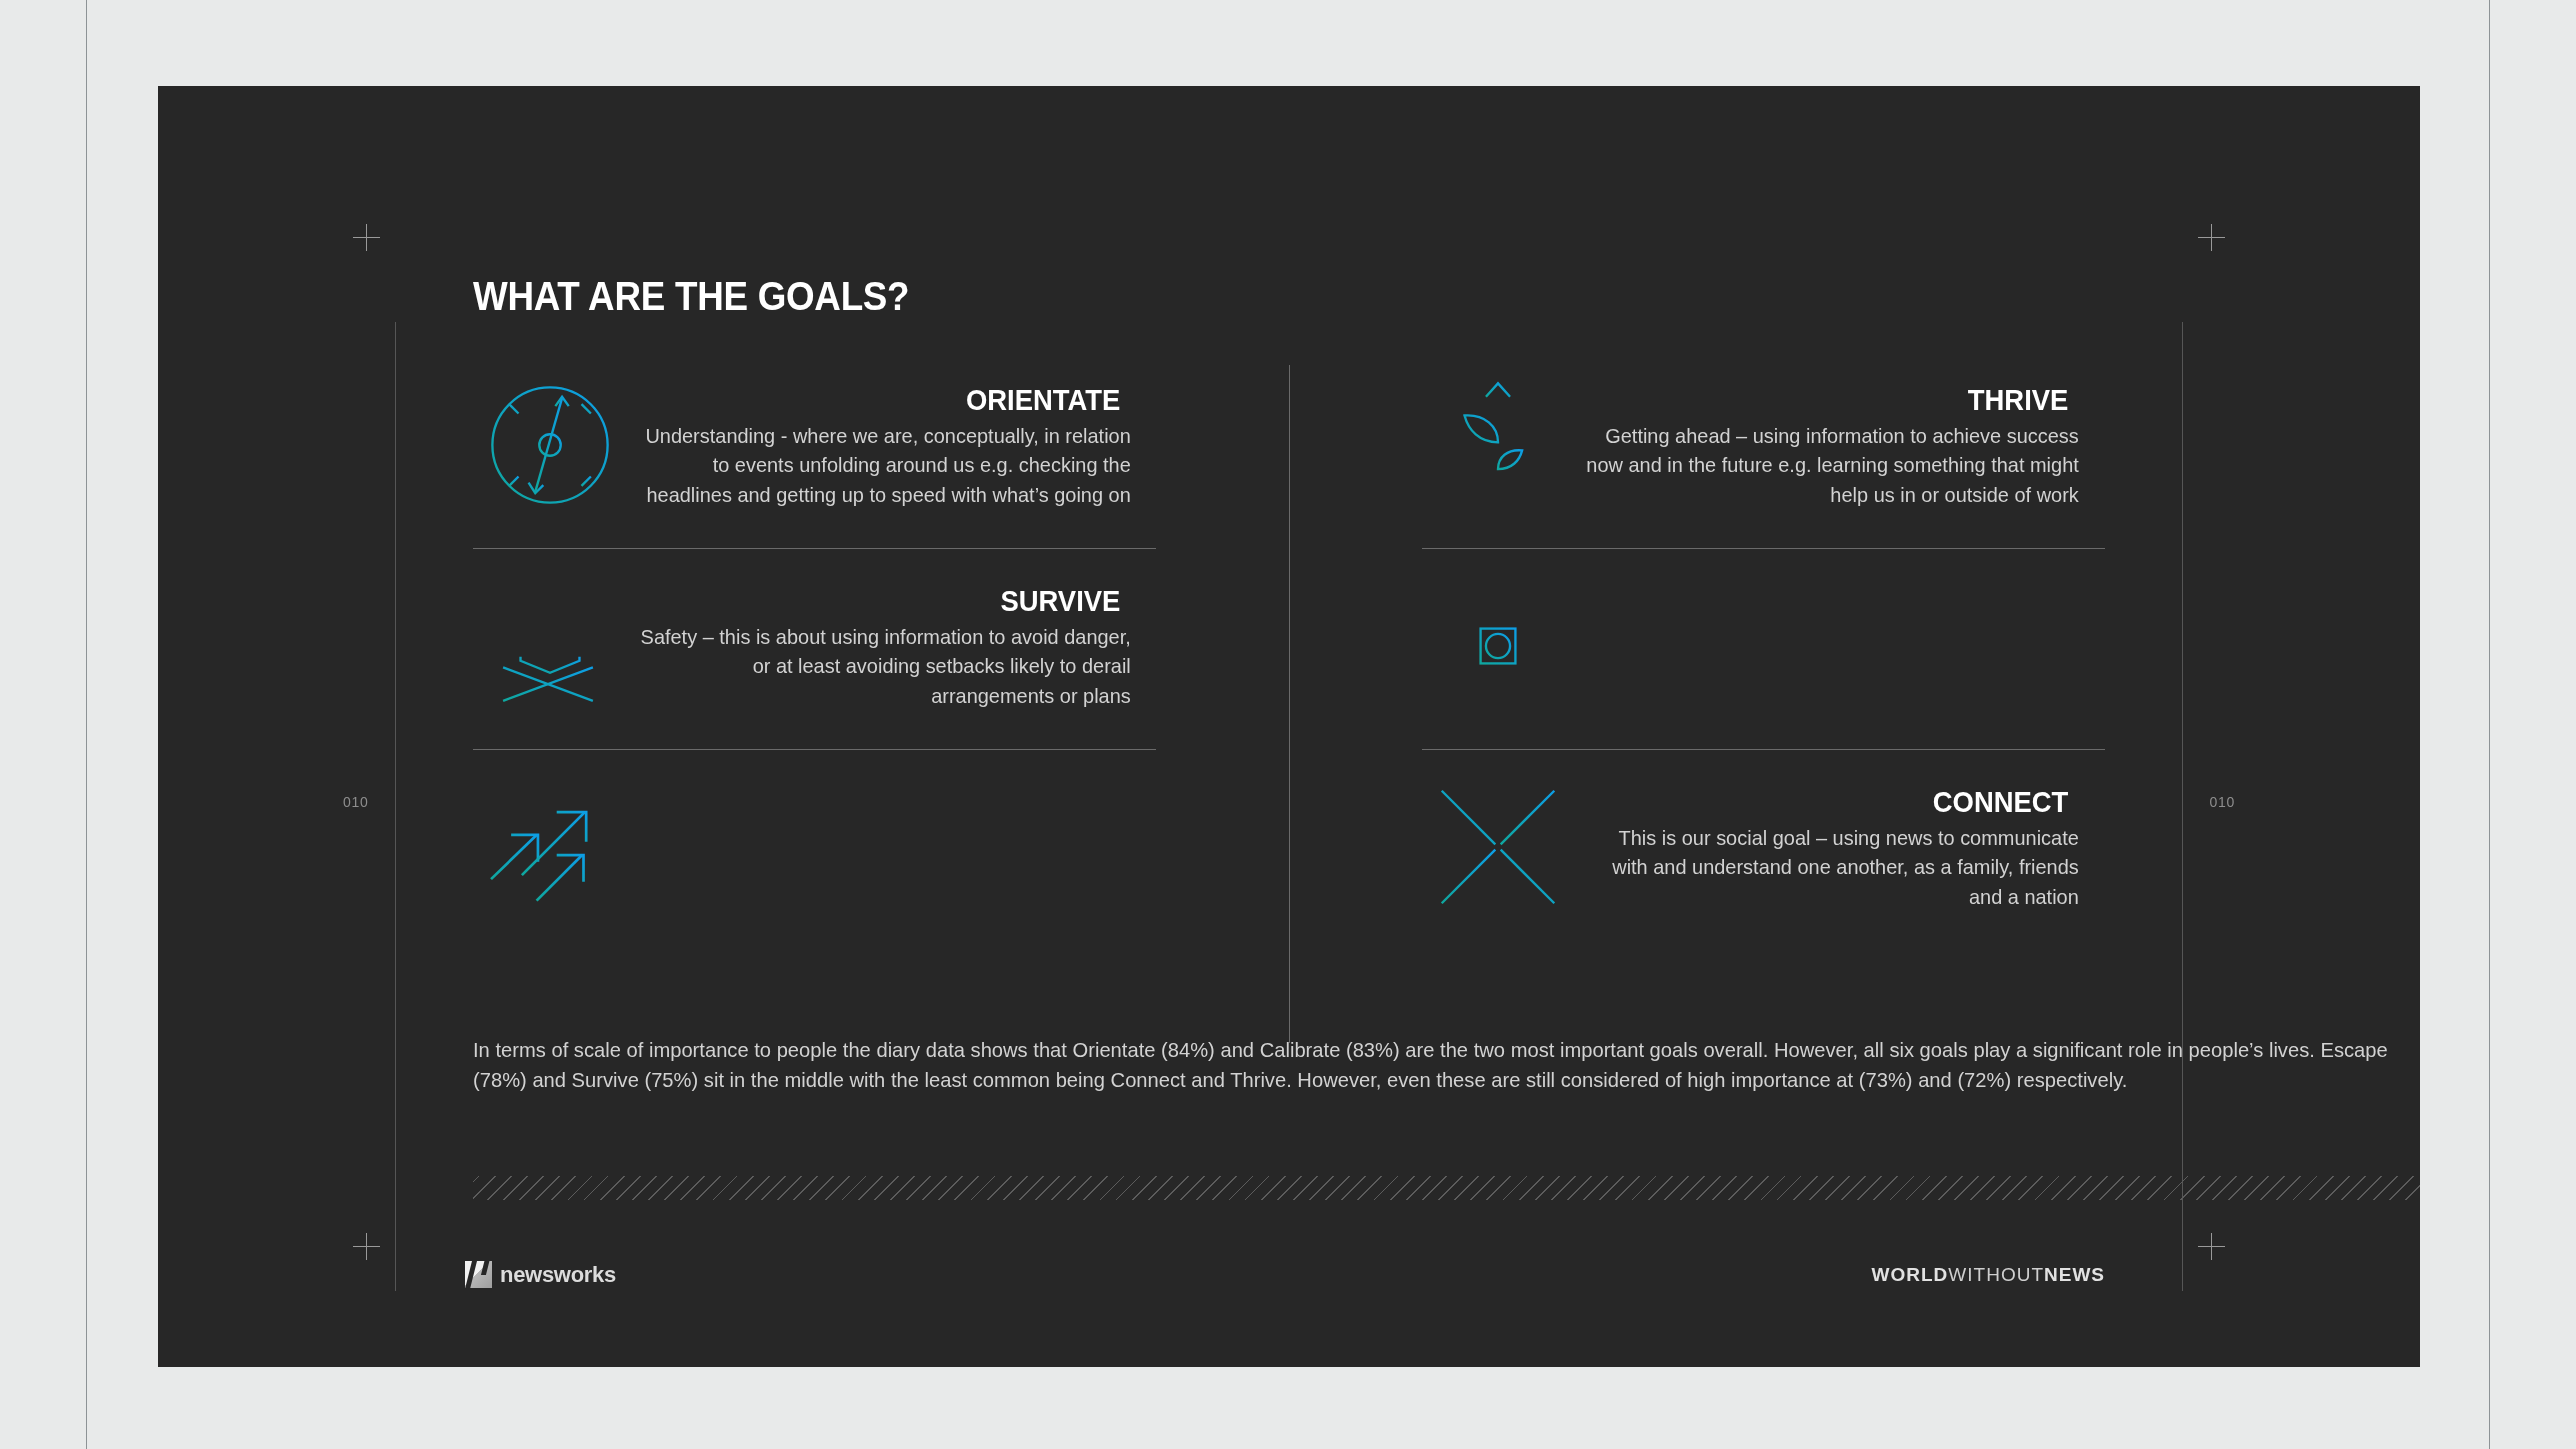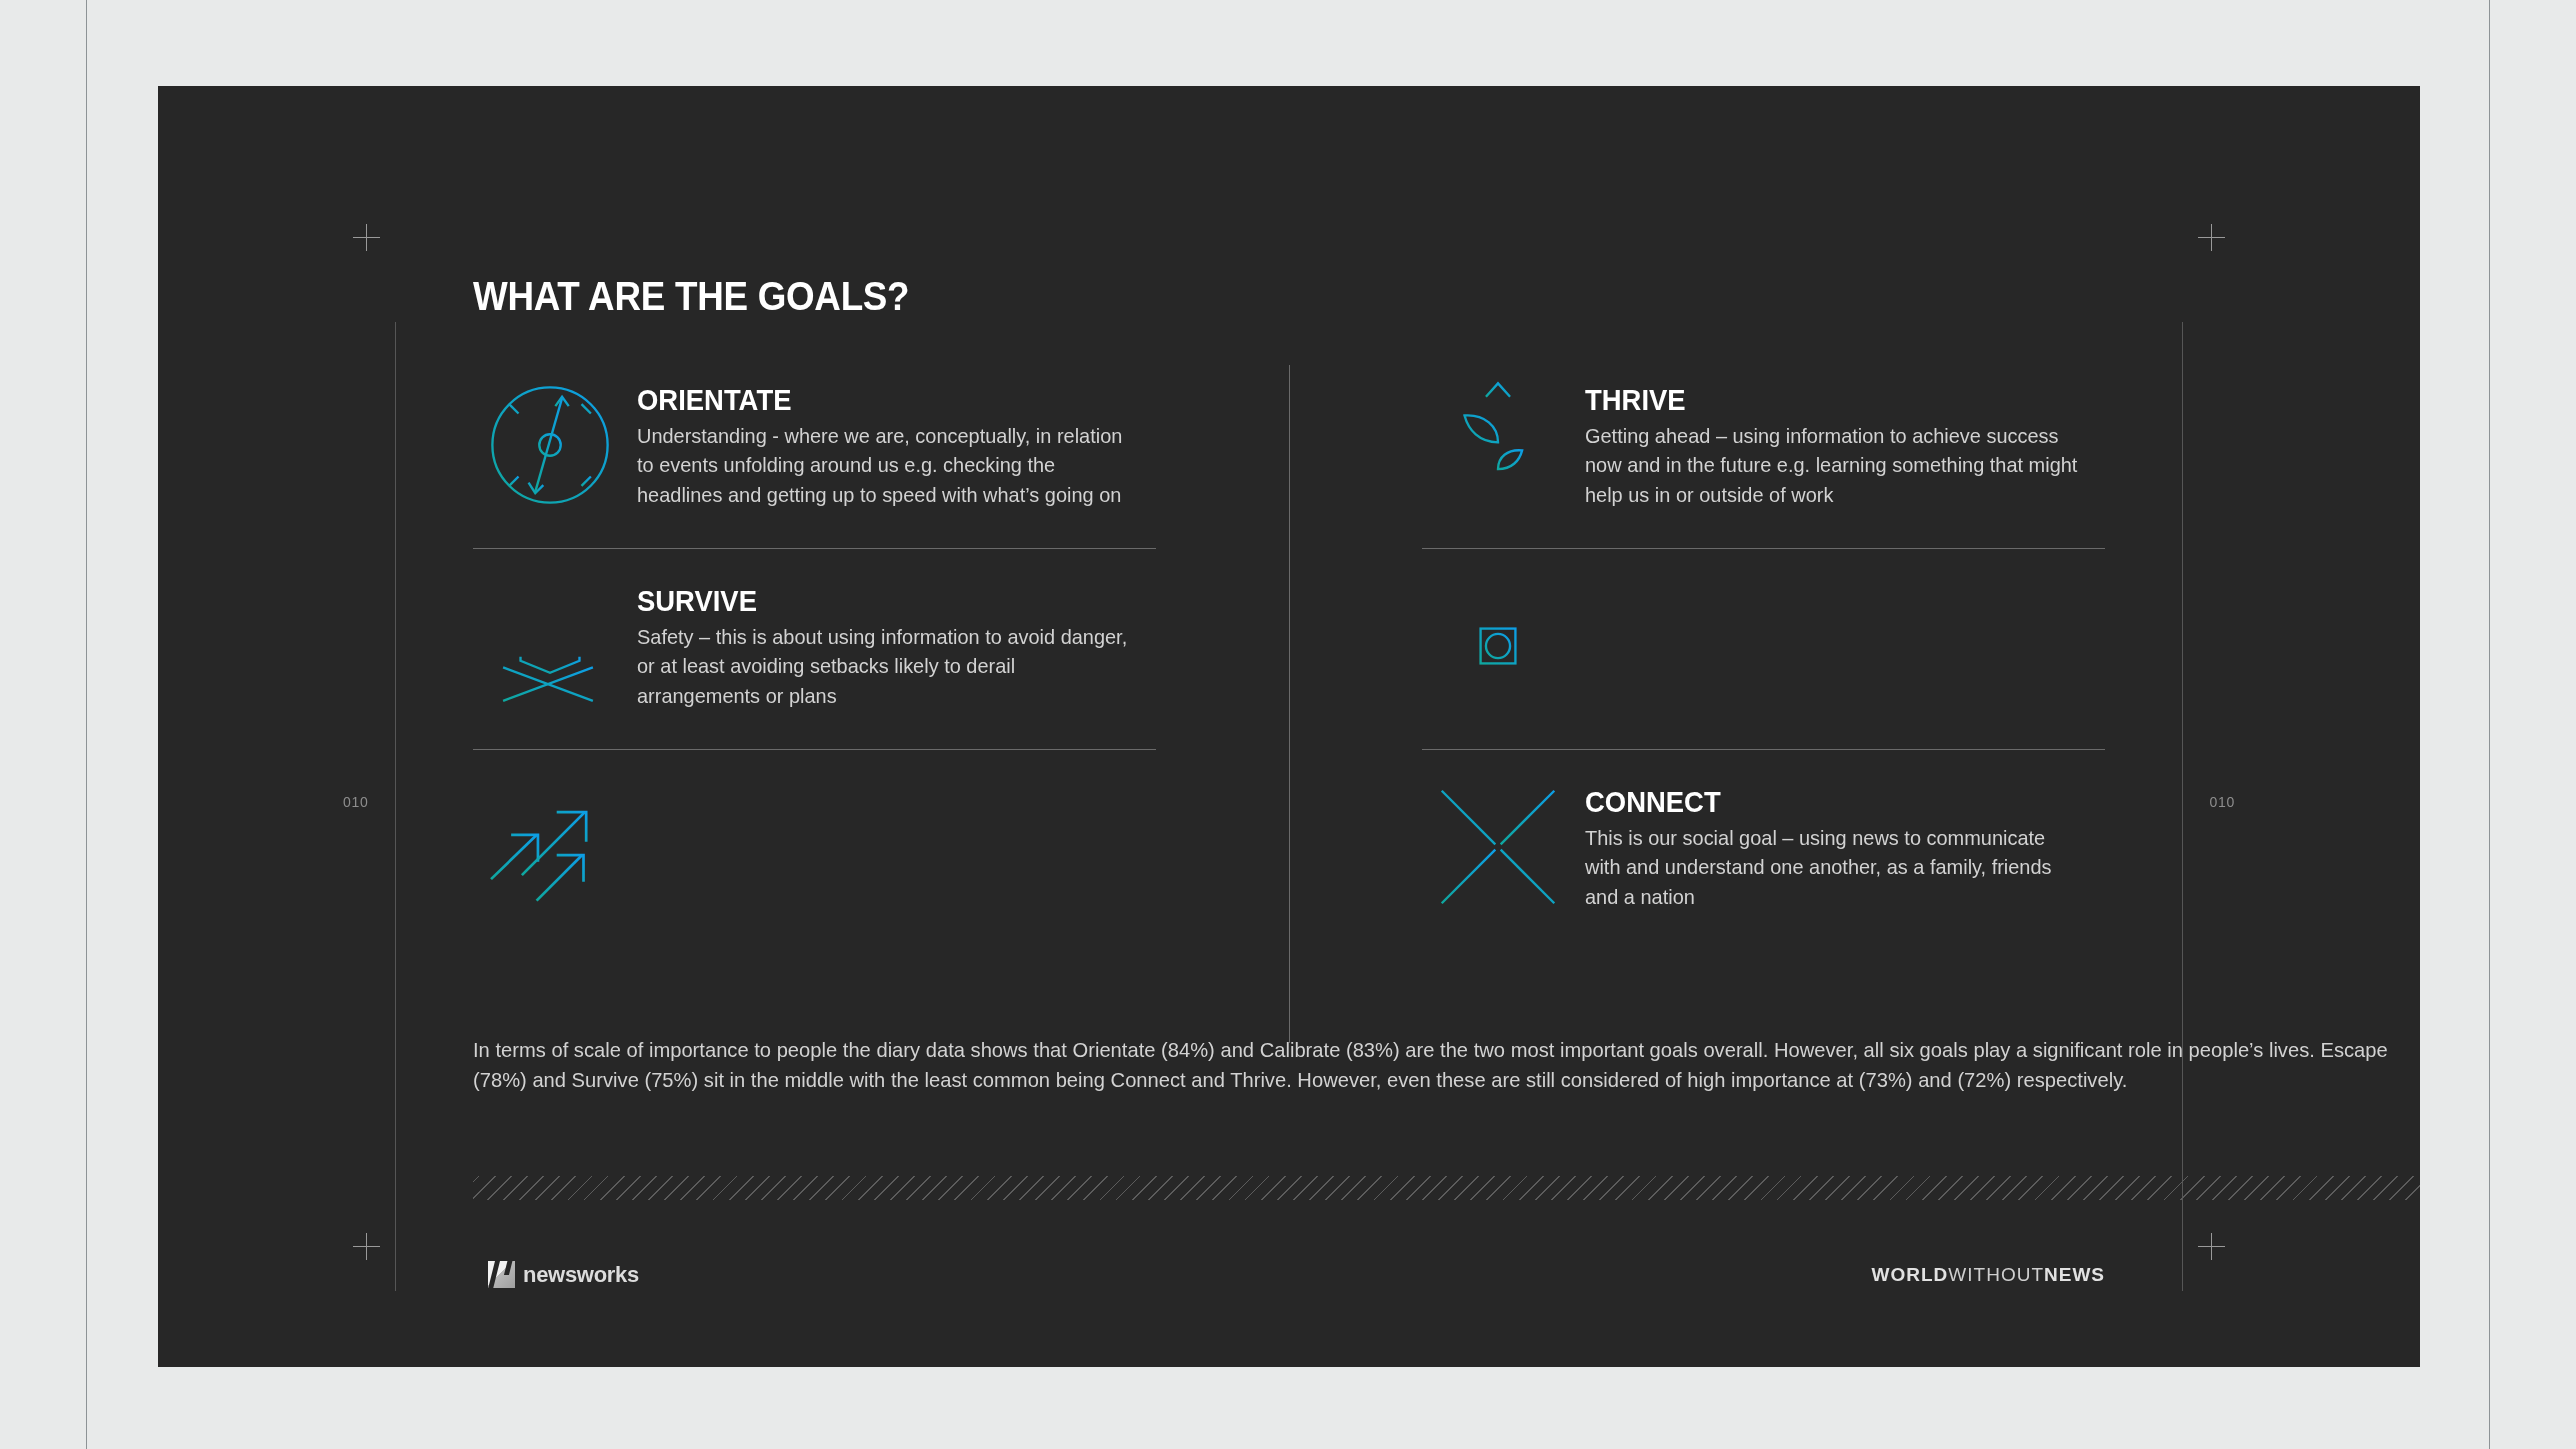--- a/index.html
+++ b/index.html
@@ -138,21 +138,21 @@
     width: 153px;
     min-width: 153px;
     height: 153px;
     display: flex;
     align-items: center;
     justify-content: center;
     margin-right: 10.7px;
   }
   .goal-icon svg { display: block; }
 
-  .goal-text { padding-top: 14.8px; }
+  .goal-text { padding-top: 14.8px; text-align: right; }
 
   .goal-name {
     font-size: 29.5px;
     font-weight: bold;
     color: #ffffff;
     letter-spacing: 0px;
     transform: scaleX(0.93);
     transform-origin: left center;
     margin-bottom: 4px;
     white-space: nowrap;
@@ -190,21 +190,21 @@
     background-image: repeating-linear-gradient(
       -45deg,
       #5c5c5c 0px, #5c5c5c 1.3px,
       transparent 1.3px, transparent 11.4px
     );
   }
 
   
   .footer {
     position: absolute;
-    left: 330px;
+    left: 307px;
     right: 315px;
     bottom: 79px;
     display: flex;
     align-items: center;
     justify-content: space-between;
   }
   .brand {
     display: flex;
     align-items: center;
   }

